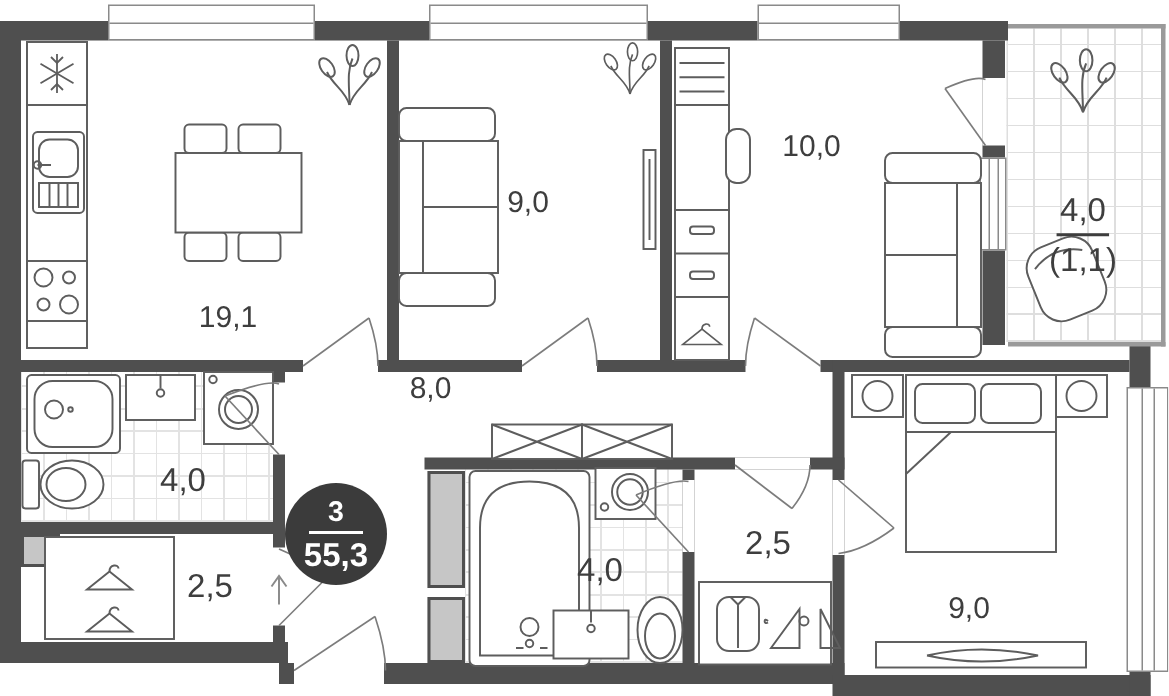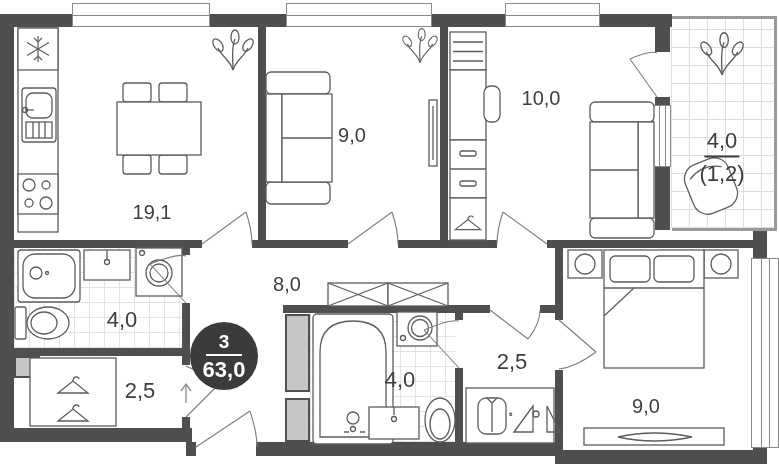--- a/index.html
+++ b/index.html
@@ -336,27 +336,27 @@
       <path d="M186,403 L186,385"></path>
         <path d="M181,391 L186,384 L191,391"></path>
     </g>
   </svg>
 
   <div class="label" style="left:152px;top:212px;">19,1</div>
   <div class="label" style="left:352px;top:135px;">9,0</div>
   <div class="label" style="left:541px;top:98px;">10,0</div>
   <div class="balcony-label" style="left:722px;top:157px;">
     <div class="a">4,0</div>
-    <div class="b">(1,2)</div>
+    <div class="b">(1,1)</div>
   </div>
-  <div class="label" style="left:287px;top:284px;">8,0</div>
+  <div class="label" style="left:287px;top:259px;">8,0</div>
   <div class="label sm" style="left:122px;top:320px;">4,0</div>
   <div class="label sm" style="left:140px;top:391px;">2,5</div>
   <div class="label sm" style="left:400px;top:380px;">4,0</div>
   <div class="label sm" style="left:512px;top:362px;">2,5</div>
   <div class="label" style="left:646px;top:406px;">9,0</div>
 
   <div class="badge">
     <div class="n">3</div>
     <div class="rule"></div>
-    <div class="a">63,0</div>
+    <div class="a">55,3</div>
   </div>
 </div>
 
 </body></html>

